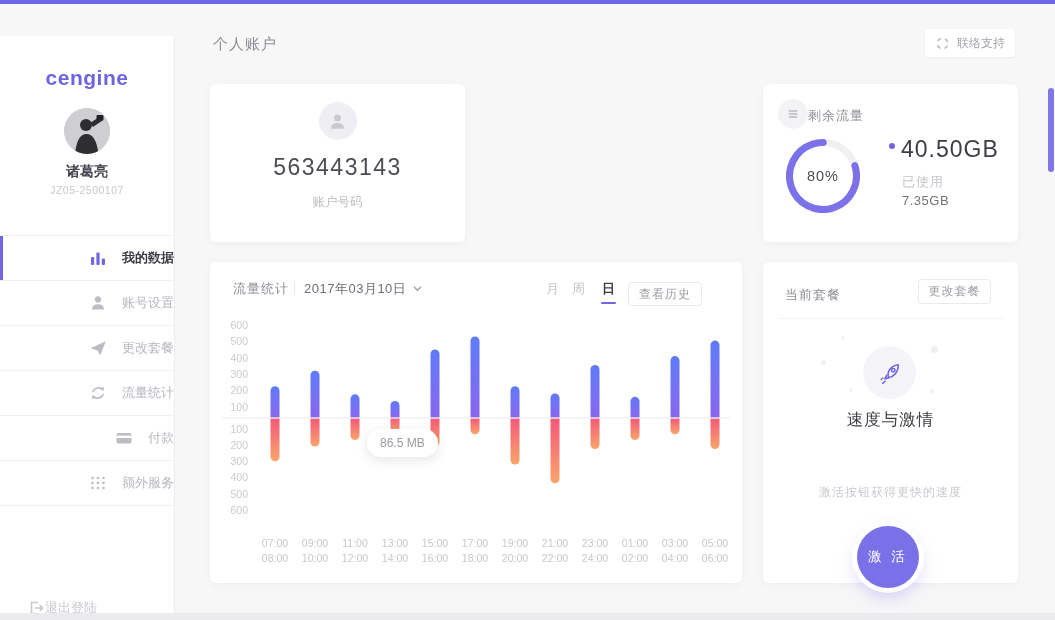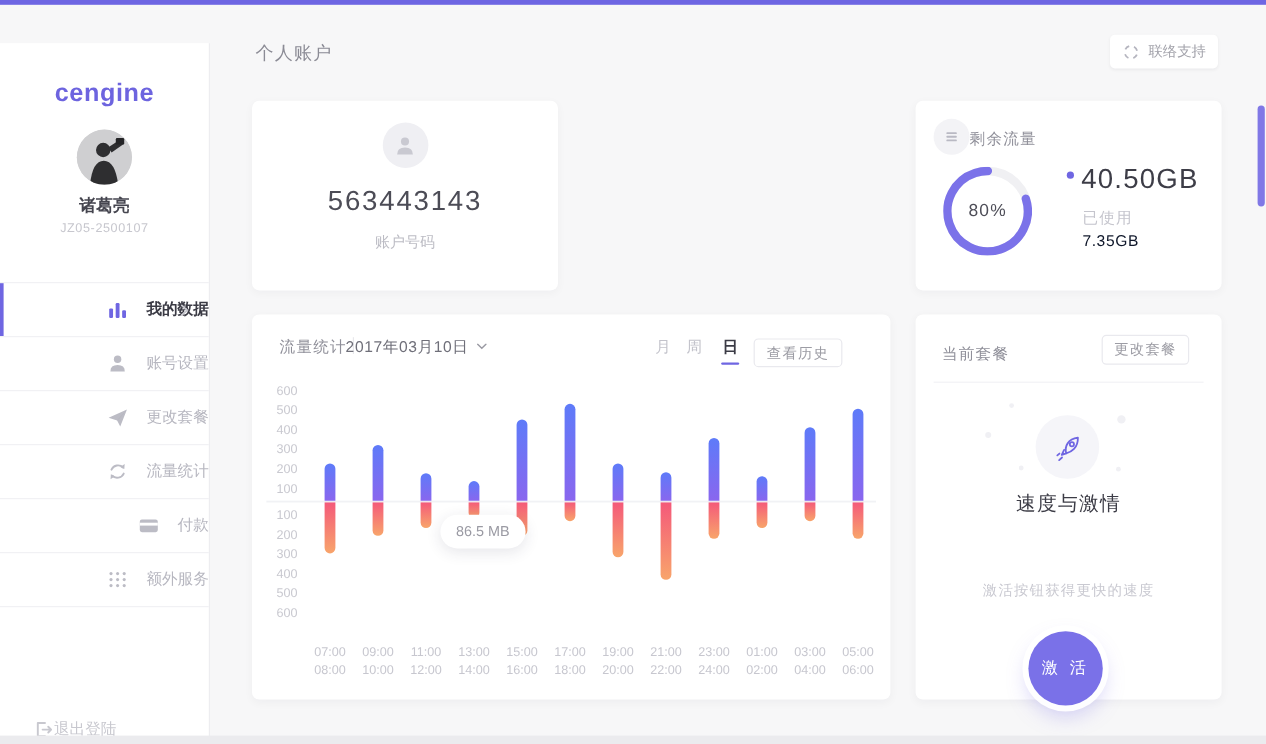--- a/index.html
+++ b/index.html
@@ -46,27 +46,27 @@
   .next-amount { position:absolute; left:128px; top:91px; font-size:14.5px; letter-spacing:.5px; color:#90909a; }
   .bal-progress { position:absolute; left:128px; top:121px; width:110px; height:3px; border-radius:2px; background:#ececf0; }
   .bal-progress .fill { height:3px; border-radius:2px; background:#7a71e8; }
 
   .card-data { left:763px; top:84px; width:255px; height:158px; }
   .donut-wrap { position:absolute; left:23px; top:55px; width:74px; height:74px; }
   .donut-text { position:absolute; left:0; top:29px; width:74px; text-align:center; font-size:14.5px; letter-spacing:1px; color:#4e4e58; }
   .data-dot { position:absolute; left:126px; top:59px; width:6px; height:6px; border-radius:50%; background:#6f66e2; }
   .data-remaining { position:absolute; left:138px; top:52px; font-size:23px; letter-spacing:1px; color:#3d3d47; }
   .data-used-label { position:absolute; left:139px; top:89px; font-size:13px; color:#c5c5cd; letter-spacing:1px; }
-  .data-used { position:absolute; left:139px; top:109px; font-size:13px; color:#0f172a; letter-spacing:.5px; }
+  .data-used { position:absolute; left:139px; top:109px; font-size:13px; color:#737373; letter-spacing:.5px; }
 
   
   .card-chart { left:210px; top:262px; width:532px; height:321px; }
   .chart-title { position:absolute; left:23px; top:18px; font-size:13px; color:#8f8f99; letter-spacing:1px; }
   .chart-sep { position:absolute; left:84px; top:19px; width:1px; height:14px; background:#e8e8ec; }
-  .chart-date { position:absolute; left:78px; top:18px; font-size:13px; color:#6f6f79; letter-spacing:.5px; display:flex; align-items:center; gap:7px; cursor:pointer; }
+  .chart-date { position:absolute; left:94px; top:18px; font-size:13px; color:#6f6f79; letter-spacing:.5px; display:flex; align-items:center; gap:7px; cursor:pointer; }
   .tab { position:absolute; top:18px; font-size:13px; color:#c3c3cb; cursor:pointer; }
   .tab-month { left:336px; } .tab-week { left:362px; } .tab-day { left:392px; }
   .tab.active { color:#3b3b45; font-weight:600; }
   .tab.active::after { content:""; position:absolute; left:-1px; top:22px; width:15px; height:2px; background:#6f66e2; border-radius:1px; }
   .history-btn { position:absolute; left:418px; top:20px; width:74px; height:24px; background:#fff; border:1px solid #e9e9ee; border-radius:4px; font-size:12px; color:#9c9ca4; letter-spacing:1px; cursor:pointer; font-family:inherit; }
   .chart-svg { position:absolute; left:0; top:0; }
   .chart-tooltip { position:absolute; background:#fff; border-radius:15px; padding:7px 13px; font-size:12px; color:#9a9aa3; box-shadow:0 3px 12px rgba(40,40,70,.12); white-space:nowrap; }
 
   
   .card-plan { left:763px; top:262px; width:255px; height:321px; }

